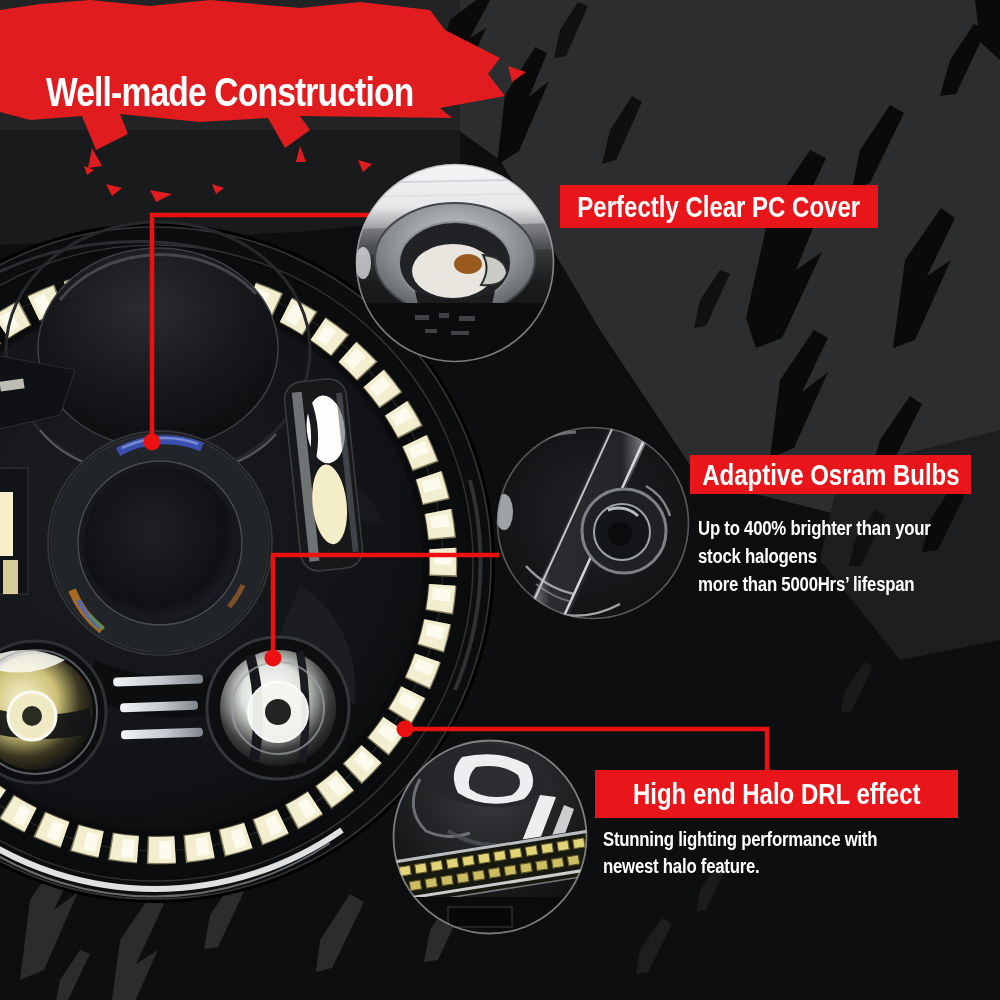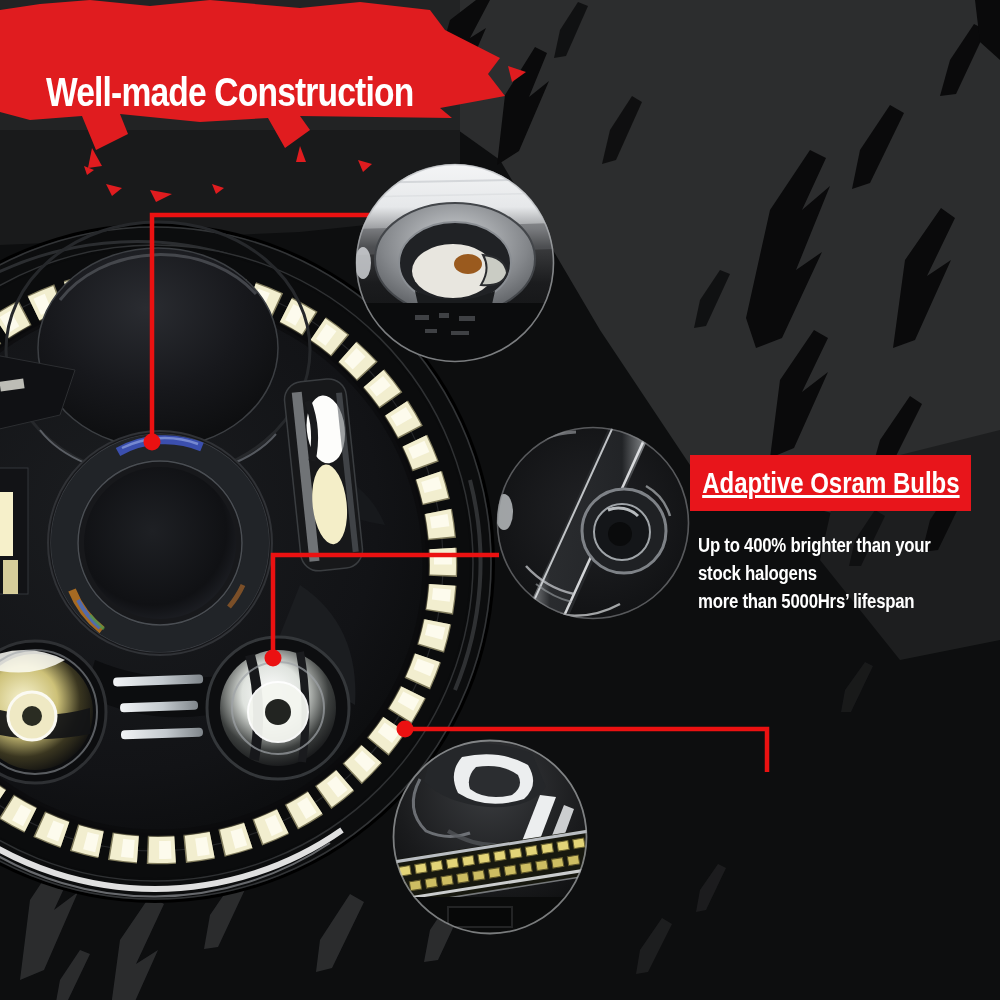--- a/index.html
+++ b/index.html
@@ -21,21 +21,21 @@
 
   
   .callout{position:absolute;color:#fff;}
   .banner{
     display:flex;align-items:center;justify-content:center;
     background:var(--banner-red,#e8151b);
     color:#fff;font-weight:700;
   }
   .banner > span{white-space:nowrap;transform:scaleX(.8);transform-origin:center;}
   #callout-1 .banner{width:318px;height:43px;font-size:30px;}
-  #callout-2 .banner{width:281px;height:56px;font-size:30px;text-decoration:underline;}
+  #callout-2 .banner{width:281px;height:39px;font-size:30px;}
   #callout-3 .banner{width:363px;height:48px;font-size:30px;}
   .body-lines{margin-top:6px;}
   .body-line{
     font-size:20px;font-weight:700;letter-spacing:-.3px;color:#fff;
     white-space:nowrap;transform:scaleX(.84);transform-origin:left center;
   }
   #callout-1{left:560px;top:185px;}
   #callout-1 .body-line{line-height:30px;}
   #callout-1 .body-lines{margin-top:5px;padding-left:7px;}
   #callout-2{left:690px;top:455px;}
@@ -398,27 +398,39 @@
         <path d="M150 190 l22 4 l-16 8 z"></path>
         <path d="M212 184 l12 4 l-8 6 z"></path>
         <path d="M84 166 l10 4 l-7 5 z"></path>
         <path d="M358 160 l14 4 l-9 8 z"></path>
       </g>
     </svg>
     <h1 id="main-title">Well-made Construction</h1>
   </div>
 
   <div class="callout" id="callout-1">
+    <div class="banner">
+      <span>Perfectly Clear PC Cover</span>
+    </div>
   </div>
 
   <div class="callout" id="callout-2">
     <div class="banner">
       <span>Adaptive Osram Bulbs</span>
     </div>
     <div class="body-lines">
       <div class="body-line">Up to 400% brighter than your</div>
       <div class="body-line">stock halogens</div>
       <div class="body-line">more than 5000Hrs’ lifespan</div>
     </div>
   </div>
 
+  <div class="callout" id="callout-3">
+    <div class="banner">
+      <span>High end Halo DRL effect</span>
+    </div>
+    <div class="body-lines">
+      <div class="body-line">Stunning lighting performance with</div>
+      <div class="body-line">newest halo feature.</div>
+    </div>
+  </div>
 
 </div>
 
 </body></html>

